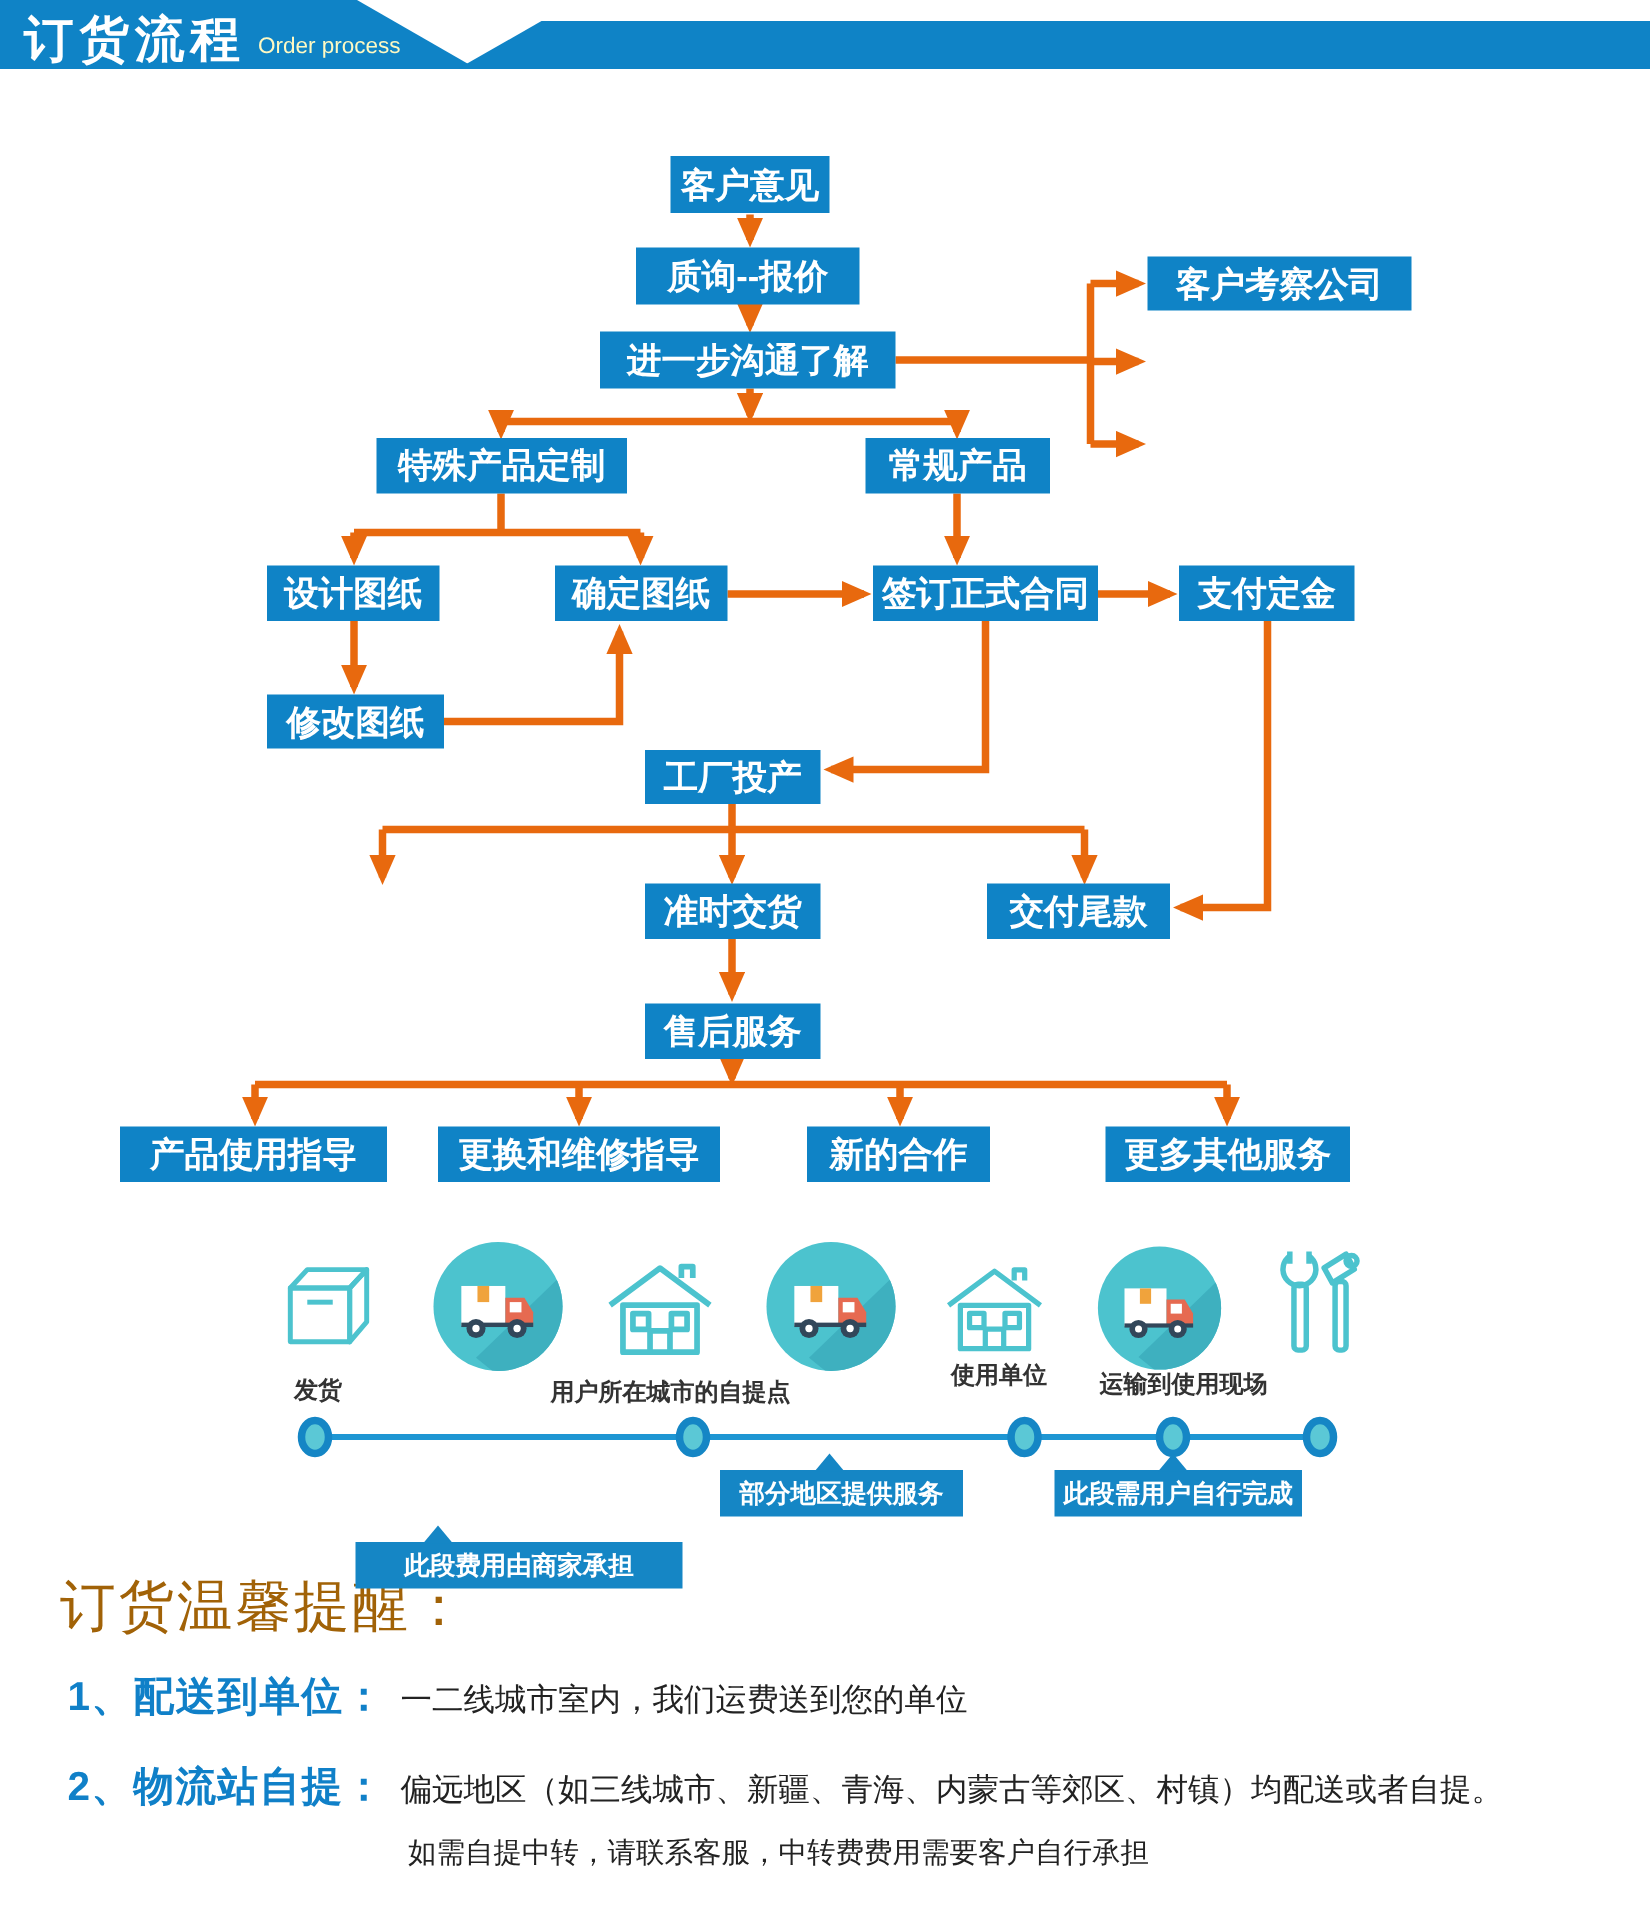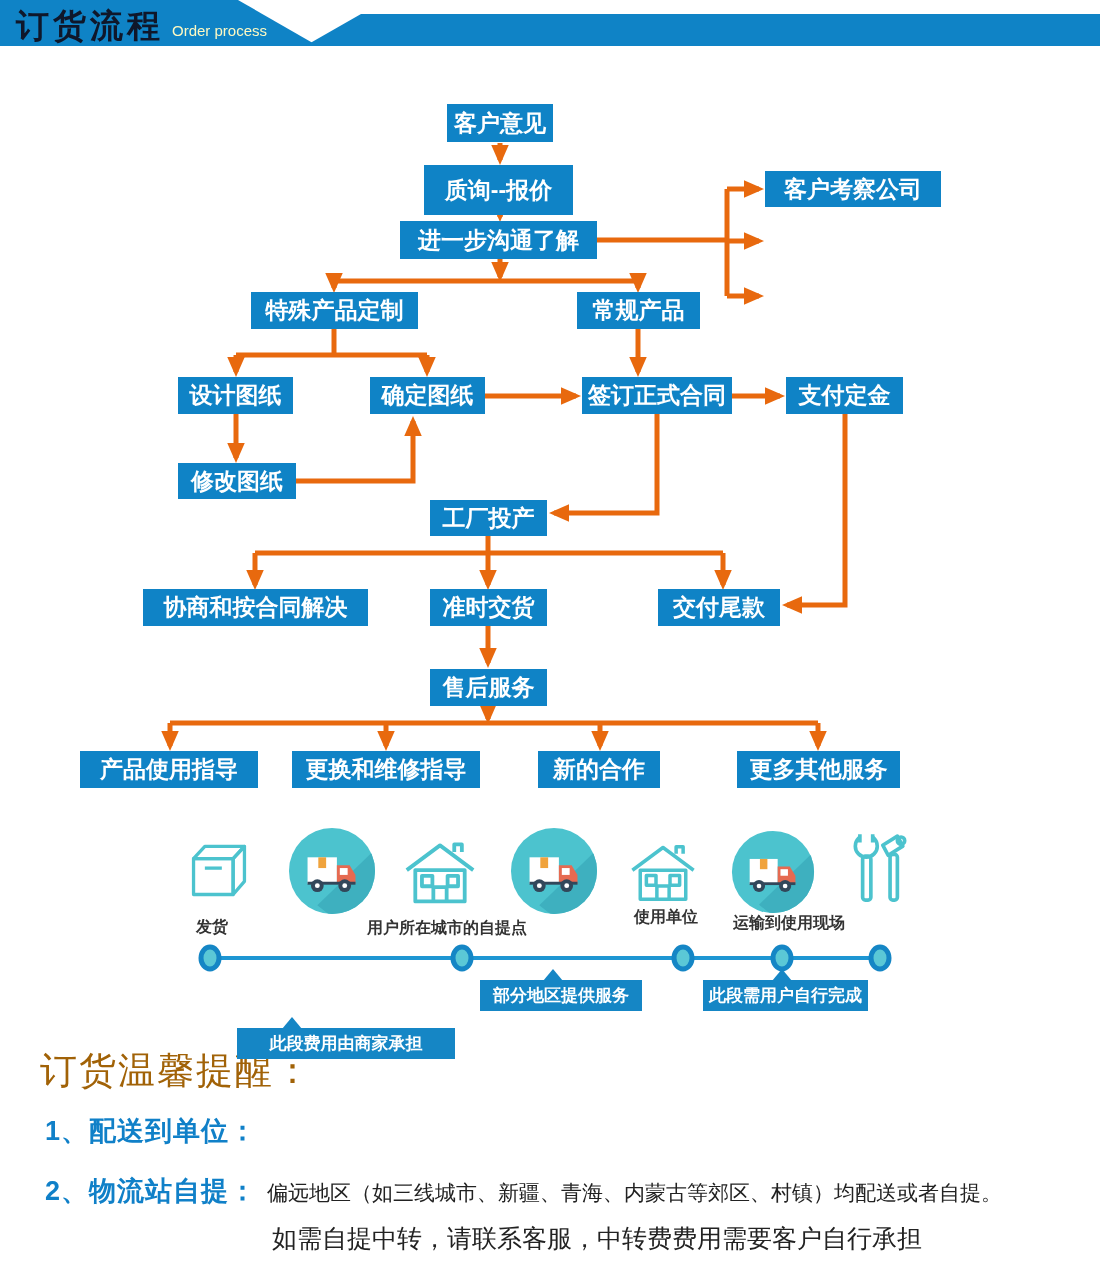--- a/index.html
+++ b/index.html
@@ -2,21 +2,21 @@
 <html><head>
 <meta charset="utf-8">
 <style>
   html,body{margin:0;padding:0;background:#ffffff;}
   body{font-family:"Liberation Sans","DejaVu Sans",sans-serif;}
   #page{position:relative;width:1100px;height:1275px;background:#fff;overflow:hidden;}
 
   
   .hdr-left{position:absolute;left:0;top:0;width:340px;height:46px;background:#0f83c6;
     clip-path:polygon(0 0,238px 0,318px 46px,0 46px);display:flex;align-items:flex-end;}
-  .hdr-title{color:#0f172a;font-size:33px;font-weight:bold;letter-spacing:4px;margin:0 0 2px 16px;line-height:1.1;}
+  .hdr-title{color:#ffffff;font-size:33px;font-weight:bold;letter-spacing:4px;margin:0 0 2px 16px;line-height:1.1;}
   .hdr-sub{color:#fef9c3;font-size:15px;margin:0 0 7px 8px;}
   .hdr-right{position:absolute;left:305px;top:14px;width:795px;height:32px;background:#0f83c6;
     clip-path:polygon(56px 0,100% 0,100% 100%,0 100%);}
 
   
   .fbox{position:absolute;background:#0f83c6;color:#fff;font-weight:bold;font-size:23px;
     display:flex;align-items:center;justify-content:center;white-space:nowrap;z-index:3;}
 
   svg.overlay{position:absolute;left:0;top:0;z-index:1;}
 
@@ -27,21 +27,21 @@
   .seg-box{position:absolute;background:#1586c5;color:#fff;font-weight:bold;font-size:17px;
     height:31px;display:flex;align-items:center;justify-content:center;z-index:3;}
   .seg-box .tri{position:absolute;top:-11px;width:0;height:0;
     border-left:10px solid transparent;border-right:10px solid transparent;border-bottom:12px solid #1586c5;}
 
   
   .notice-title{position:absolute;left:40px;top:1046px;color:#a16207;font-size:37px;font-weight:normal;letter-spacing:2px;}
   .notice-item{position:absolute;display:flex;align-items:baseline;white-space:nowrap;}
   .n-blue{color:#1080c8;font-size:27px;font-weight:bold;letter-spacing:1px;}
   .n-text{color:#222;font-size:21px;margin-left:10px;}
-  .n-note{position:absolute;color:#222;font-size:25px;white-space:nowrap;}
+  .n-note{position:absolute;color:#222;font-size:19px;white-space:nowrap;}
 </style>
 </head>
 <body>
 
 <div id="page">
 
   <div class="hdr-left">
     <span class="hdr-title">订货流程</span>
     <span class="hdr-sub">Order process</span>
   </div>
@@ -94,37 +94,36 @@
       <line x1="210" y1="958" x2="880" y2="958" stroke="#1e96d3" stroke-width="4"></line>
       <ellipse cx="210" cy="958" rx="9" ry="11" fill="#5bc8d6" stroke="#1586c5" stroke-width="5"></ellipse>
       <ellipse cx="462" cy="958" rx="9" ry="11" fill="#5bc8d6" stroke="#1586c5" stroke-width="5"></ellipse>
       <ellipse cx="683" cy="958" rx="9" ry="11" fill="#5bc8d6" stroke="#1586c5" stroke-width="5"></ellipse>
       <ellipse cx="782" cy="958" rx="9" ry="11" fill="#5bc8d6" stroke="#1586c5" stroke-width="5"></ellipse>
       <ellipse cx="880" cy="958" rx="9" ry="11" fill="#5bc8d6" stroke="#1586c5" stroke-width="5"></ellipse>
     </g>
   </svg>
 
   <div class="fbox" style="left:447px;top:104px;width:106px;height:38px">客户意见</div>
-  <div class="fbox" style="left:424px;top:165px;width:149px;height:50px">质询--报价</div>
+  <div class="fbox" style="left:424px;top:165px;width:149px;height:38px">质询--报价</div>
   <div class="fbox" style="left:400px;top:221px;width:197px;height:38px">进一步沟通了解</div>
 
   <div class="fbox" style="left:765px;top:171px;width:176px;height:36px">客户考察公司</div>
 
   <div class="fbox" style="left:251px;top:292px;width:167px;height:37px">特殊产品定制</div>
   <div class="fbox" style="left:577px;top:292px;width:123px;height:37px">常规产品</div>
 
   <div class="fbox" style="left:178px;top:377px;width:115px;height:37px">设计图纸</div>
   <div class="fbox" style="left:370px;top:377px;width:115px;height:37px">确定图纸</div>
   <div class="fbox" style="left:582px;top:377px;width:150px;height:37px">签订正式合同</div>
   <div class="fbox" style="left:786px;top:377px;width:117px;height:37px">支付定金</div>
 
   <div class="fbox" style="left:178px;top:463px;width:118px;height:36px">修改图纸</div>
   <div class="fbox" style="left:430px;top:500px;width:117px;height:36px">工厂投产</div>
 
-  <div class="fbox" style="left:143px;top:589px;width:225px;height:37px">协商和按合同解决</div>
   <div class="fbox" style="left:430px;top:589px;width:117px;height:37px">准时交货</div>
   <div class="fbox" style="left:658px;top:589px;width:122px;height:37px">交付尾款</div>
 
   <div class="fbox" style="left:430px;top:669px;width:117px;height:37px">售后服务</div>
 
   <div class="fbox" style="left:80px;top:751px;width:178px;height:37px">产品使用指导</div>
   <div class="fbox" style="left:292px;top:751px;width:188px;height:37px">更换和维修指导</div>
   <div class="fbox" style="left:538px;top:751px;width:122px;height:37px">新的合作</div>
   <div class="fbox" style="left:737px;top:751px;width:163px;height:37px">更多其他服务</div>
 
@@ -250,20 +249,21 @@
   <div class="seg-box" style="left:703px;top:980px;width:165px">
     <span class="tri" style="left:69px"></span>
     <span>此段需用户自行完成</span>
   </div>
 
   <div class="notice-title">订货温馨提醒：</div>
 
   <div class="notice-item" style="left:45px;top:1113px">
     <span class="n-blue">1、</span>
     <span class="n-blue">配送到单位：</span>
+    <span class="n-text">一二线城市室内，我们运费送到您的单位</span>
   </div>
 
   <div class="notice-item" style="left:45px;top:1173px">
     <span class="n-blue">2、</span>
     <span class="n-blue">物流站自提：</span>
     <span class="n-text">偏远地区（如三线城市、新疆、青海、内蒙古等郊区、村镇）均配送或者自提。</span>
   </div>
 
   <div class="n-note" style="left:272px;top:1222px">如需自提中转，请联系客服，中转费费用需要客户自行承担</div>
 

